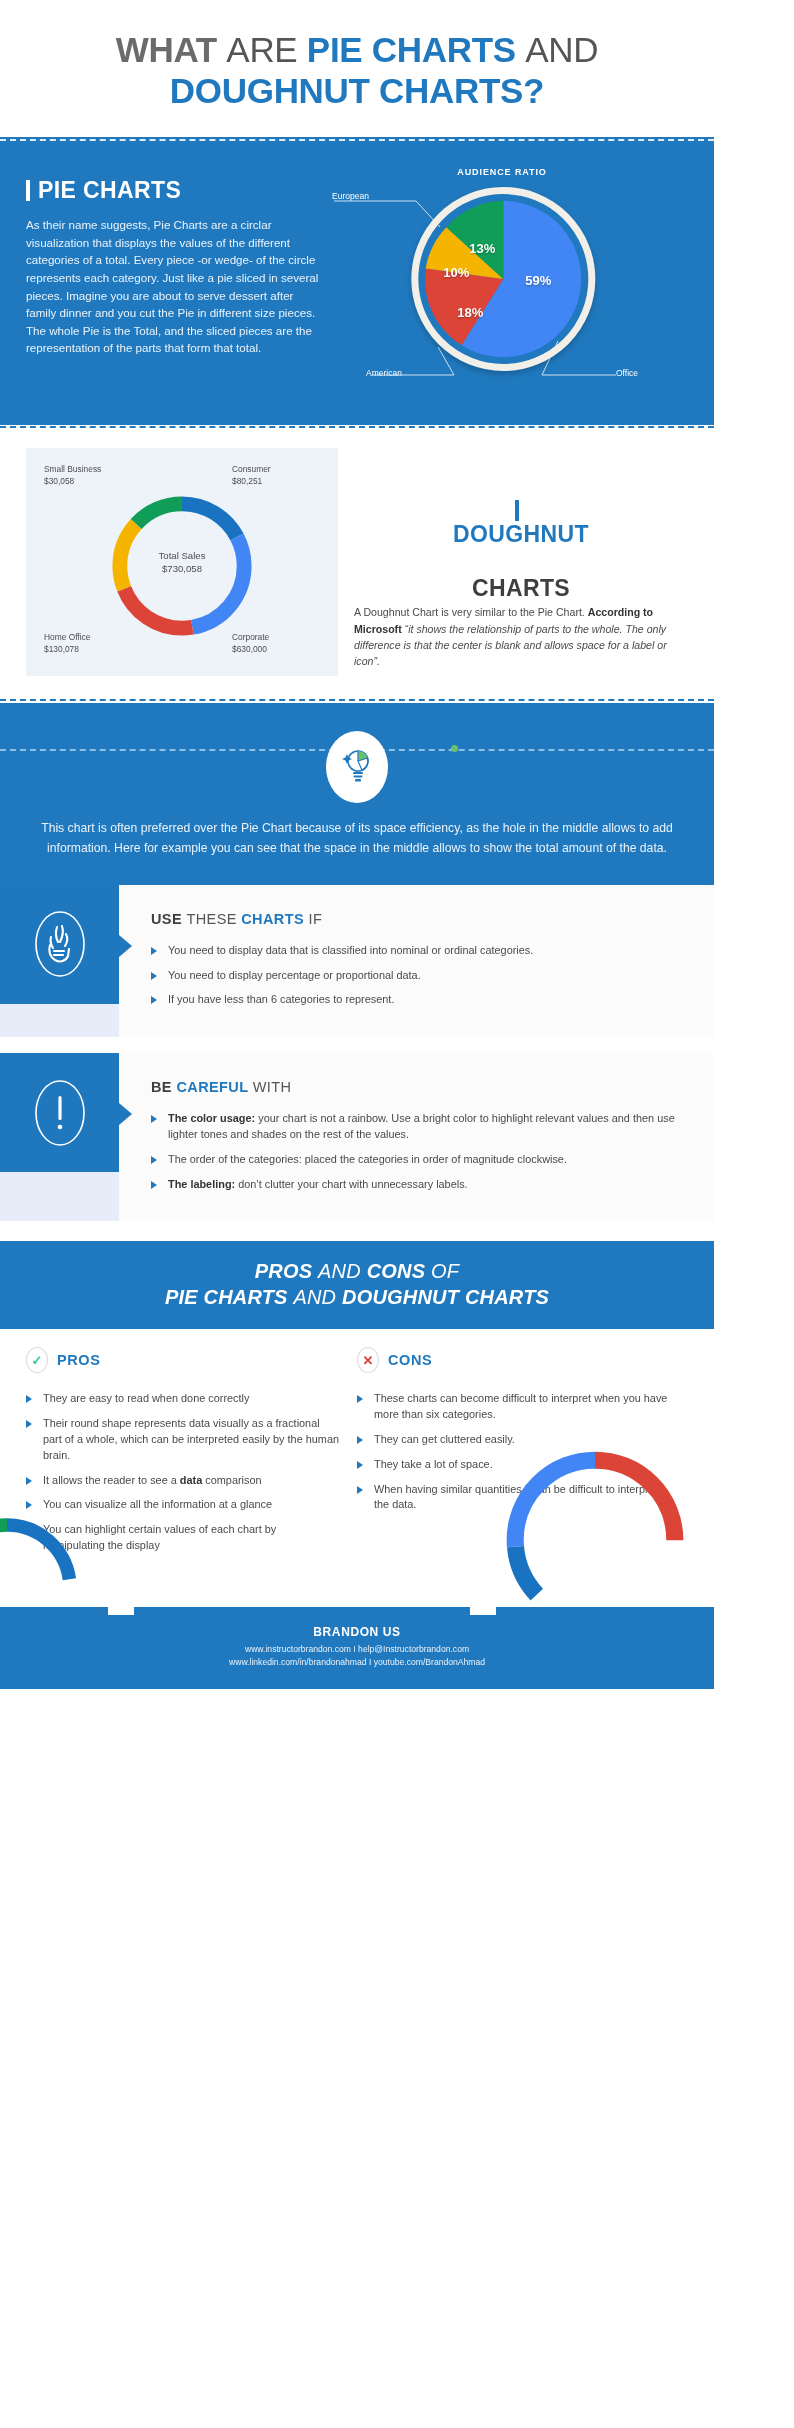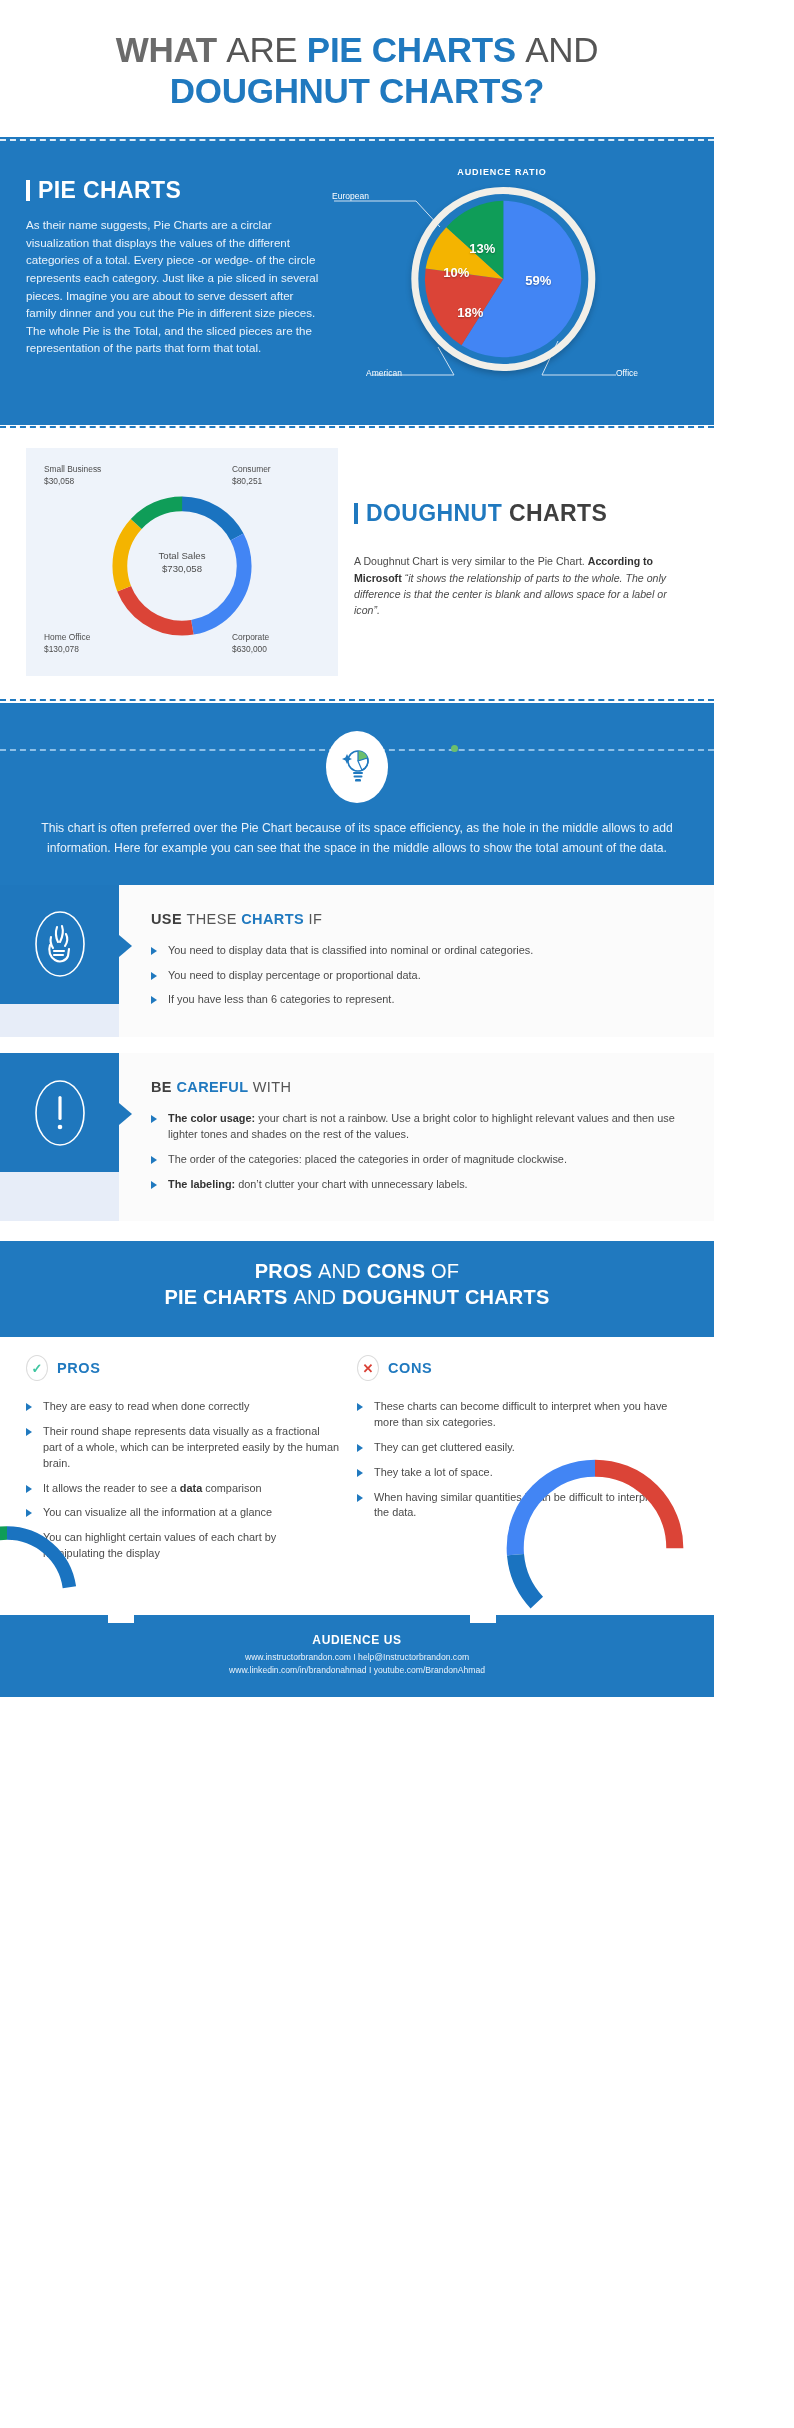--- a/index.html
+++ b/index.html
@@ -179,21 +179,21 @@
   .dough-center {
     position: absolute;
     left: 0; right: 0;
     top: 58px;
     text-align: center;
     font-size: 9.6px;
     color: #4d4d4d;
     line-height: 1.35;
   }
   .dough-right { flex: 1; padding-top: 52px; }
-  .dough-right .sec-title { color: #3f3f3f; margin-bottom: 26px; }
+  .dough-right .sec-title { color: #3f3f3f; margin-bottom: 2px; flex-direction: column; }
   .dough-right .sec-title .tblue { color: #2079bf; }
   .dough-right p {
     font-size: 10.6px;
     color: #4a4a4a;
     line-height: 1.55;
   }
   .dough-right b { color: #333; }
   .dough-right i { font-style: italic; }
 
   
@@ -295,22 +295,23 @@
     width: 0; height: 0;
     border-top: 4.5px solid transparent;
     border-bottom: 4.5px solid transparent;
     border-left: 6.5px solid #2079bf;
   }
   ul.bullets li b { color: #333; }
 
   
   .pc-banner {
     background: #2079bf;
-    padding: 17px 20px 27px 20px;
+    padding: 17px 20px 19px 20px;
     text-align: center;
+    font-style: italic;
   }
   .pc-banner h2 {
     color: #ffffff;
     font-size: 20px;
     line-height: 1.3;
     font-weight: bold;
     letter-spacing: .2px;
   }
   .pc-banner .thin { font-weight: normal; }
   .pc-wrap {
@@ -664,19 +665,19 @@
       </g>
     </svg>
   </div>
 
   <div class="footer">
     <div class="notch n1"></div>
     <div class="notch n2"></div>
 
 
     <div class="footer-contact">
-      <div class="fc-title">AUDIENCE US</div>
+      <div class="fc-title">BRANDON US</div>
       <div class="fc-line">www.instructorbrandon.com I help@Instructorbrandon.com</div>
       <div class="fc-line">www.linkedin.com/in/brandonahmad I youtube.com/BrandonAhmad</div>
     </div>
   </div>
 
 </div>
 
 </body></html>

